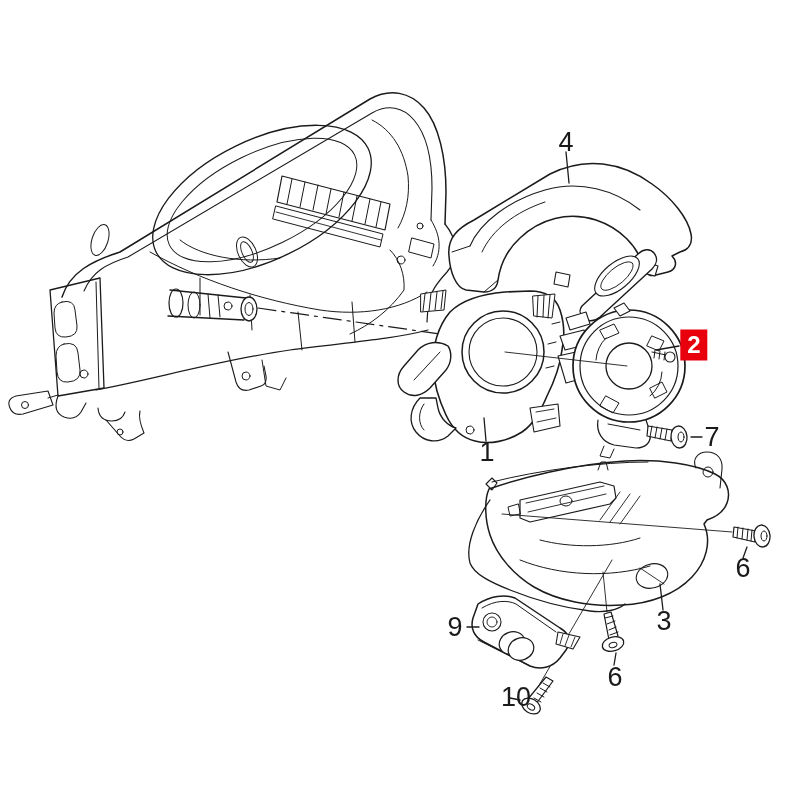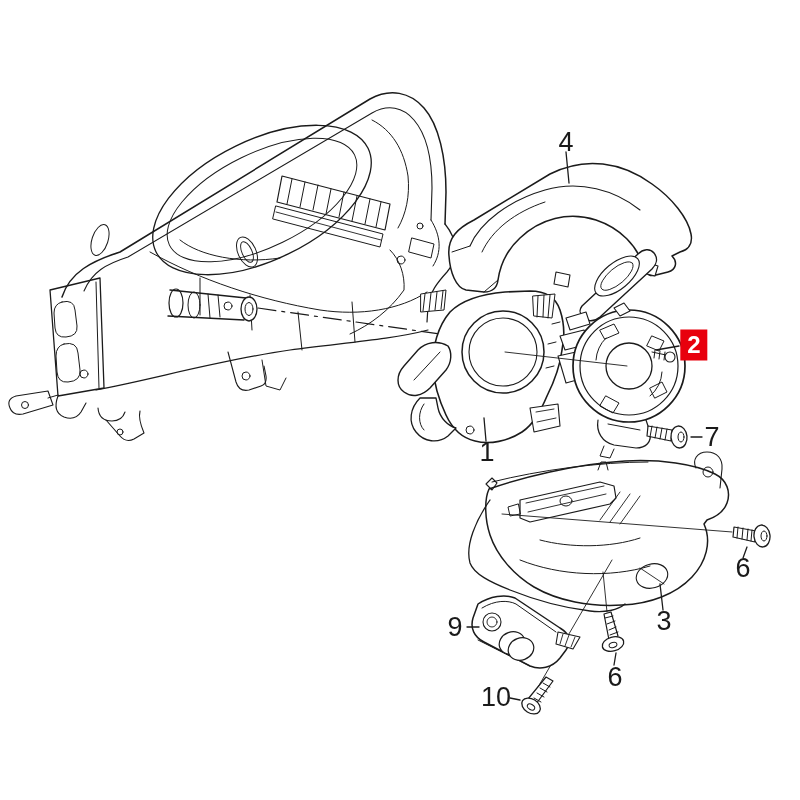--- a/index.html
+++ b/index.html
@@ -245,15 +245,15 @@
 
 <div id="callout-layer">
       <div class="callout" style="left: 566px; top: 142px;">4</div>
       <div class="callout highlighted" style="left: 694px; top: 345px; background: rgb(232, 0, 13); color: rgb(255, 255, 255);">2</div>
       <div class="callout" style="left: 487px; top: 452px;">1</div>
       <div class="callout" style="left: 712px; top: 437px;">7</div>
       <div class="callout" style="left: 743px; top: 568px;">6</div>
       <div class="callout" style="left: 664px; top: 621px;">3</div>
       <div class="callout" style="left: 455px; top: 627px;">9</div>
       <div class="callout" style="left: 615px; top: 677px;">6</div>
-      <div class="callout" style="left: 496px; top: 697px;">10</div>
+      <div class="callout" style="left: 516px; top: 697px;">10</div>
     </div>
 </div>
 
 </body></html>

